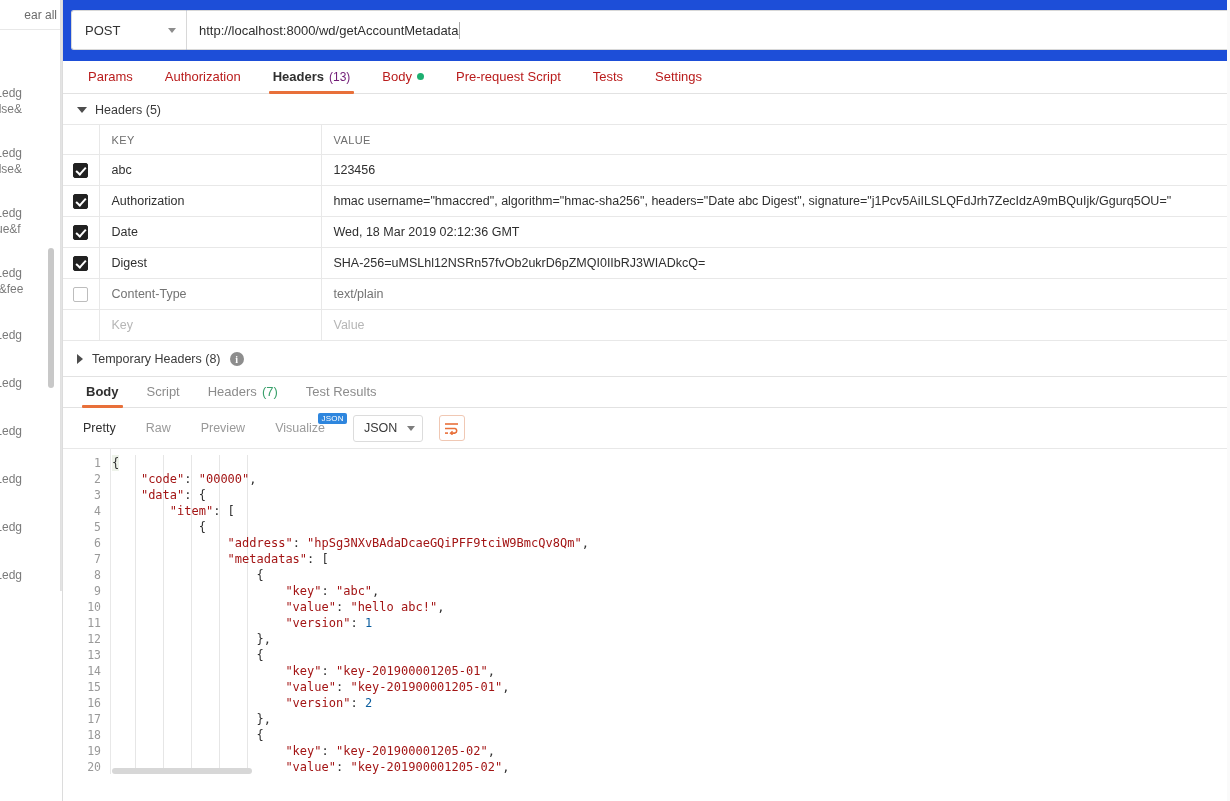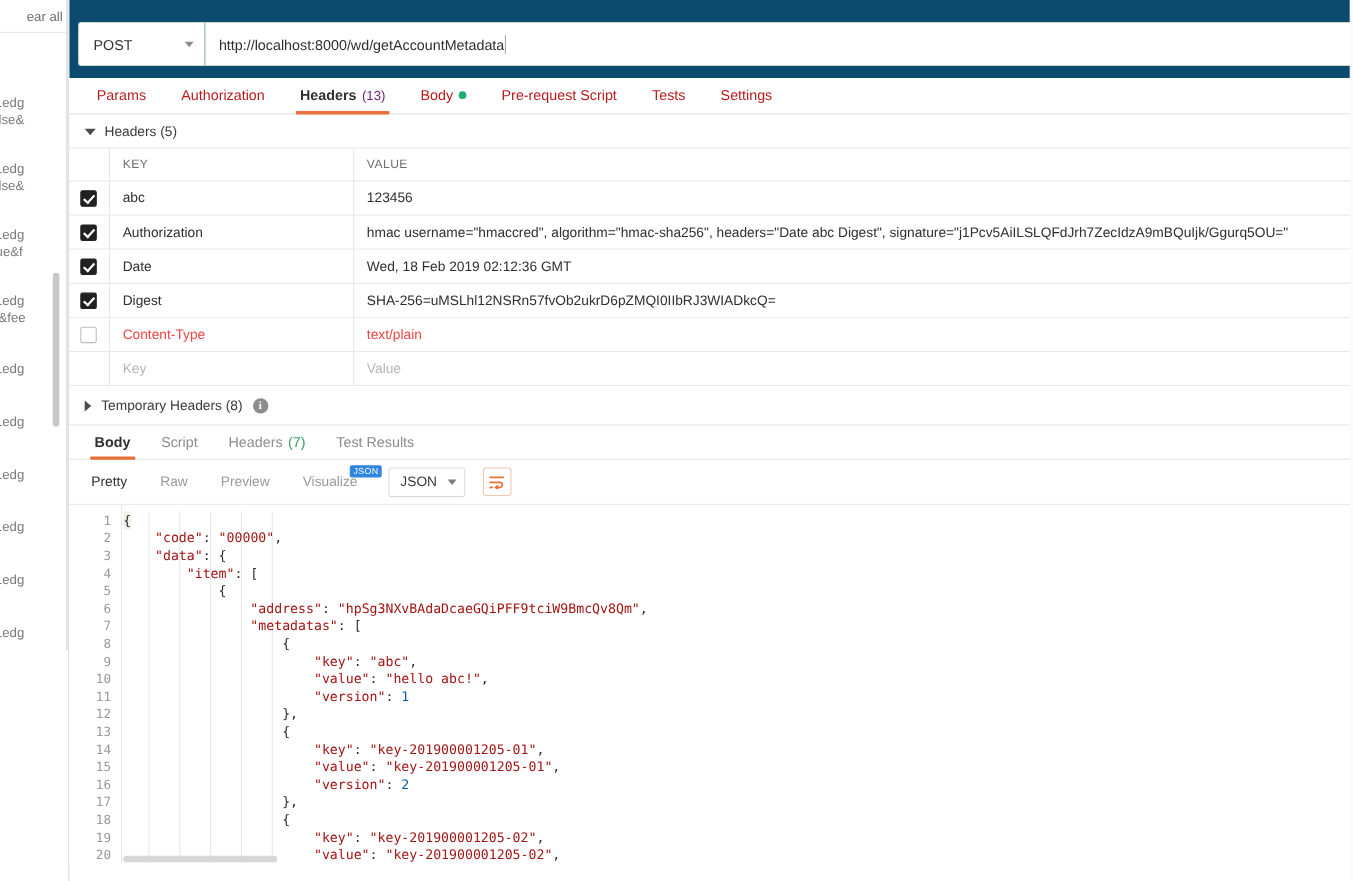--- a/index.html
+++ b/index.html
@@ -62,22 +62,22 @@
     flex: 1 1 auto;
     height: 801px;
     background: #ffffff;
     overflow: hidden;
     border-left: 1px solid #dcdcdc;
   }
 
   
   #urlbar-row {
     display: flex; align-items: center;
-    padding: 20px 0 11px 8px;
-    background: #0c4a6e;
+    padding: 10px 0 11px 8px;
+    background: #1d4ed8;
   }
   #method-select {
     width: 115px; height: 40px;
     border: 1px solid #d8d8d8; border-right: none;
     border-radius: 3px 0 0 3px;
     background: #fff;
     display: flex; align-items: center; justify-content: space-between;
     padding: 0 10px 0 13px;
     font-size: 13px; color: #333;
     cursor: pointer;
@@ -158,21 +158,21 @@
     border: 1px solid #bdbdbd; border-radius: 2px; background: #fff;
     vertical-align: middle; position: relative; cursor: pointer;
   }
   .cbox.checked { background: #212121; border-color: #212121; }
   .cbox.checked::after {
     content: ""; position: absolute; left: 4px; top: 1px;
     width: 4px; height: 8px;
     border: solid #fff; border-width: 0 2px 2px 0;
     transform: rotate(42deg);
   }
-  td.faded, .faded { color: #ef4444; }
+  td.faded, .faded { color: #737373; }
   tr.placeholder td { color: #b6b6b6; }
 
   
   #temp-headers {
     display: flex; align-items: center; gap: 9px;
     height: 35px; padding-left: 14px;
     font-size: 12.5px; color: #3a3a3a;
     border-bottom: 1px solid #e2e2e2;
     margin-top: 1px;
   }
@@ -409,21 +409,21 @@
           <td>123456</td>
         </tr>
         <tr>
           <td class="cellcheck"><span class="cbox checked"></span></td>
           <td>Authorization</td>
           <td>hmac  username="hmaccred", algorithm="hmac-sha256", headers="Date abc Digest", signature="j1Pcv5AiILSLQFdJrh7ZecIdzA9mBQuIjk/Ggurq5OU="</td>
         </tr>
         <tr>
           <td class="cellcheck"><span class="cbox checked"></span></td>
           <td>Date</td>
-          <td>Wed, 18 Feb 2019 02:12:36 GMT</td>
+          <td>Wed, 18 Mar 2019 02:12:36 GMT</td>
         </tr>
         <tr>
           <td class="cellcheck"><span class="cbox checked"></span></td>
           <td>Digest</td>
           <td>SHA-256=uMSLhl12NSRn57fvOb2ukrD6pZMQI0IIbRJ3WIADkcQ=</td>
         </tr>
         <tr>
           <td class="cellcheck"><span class="cbox"></span></td>
           <td class="faded">Content-Type</td>
           <td class="faded">text/plain</td>

